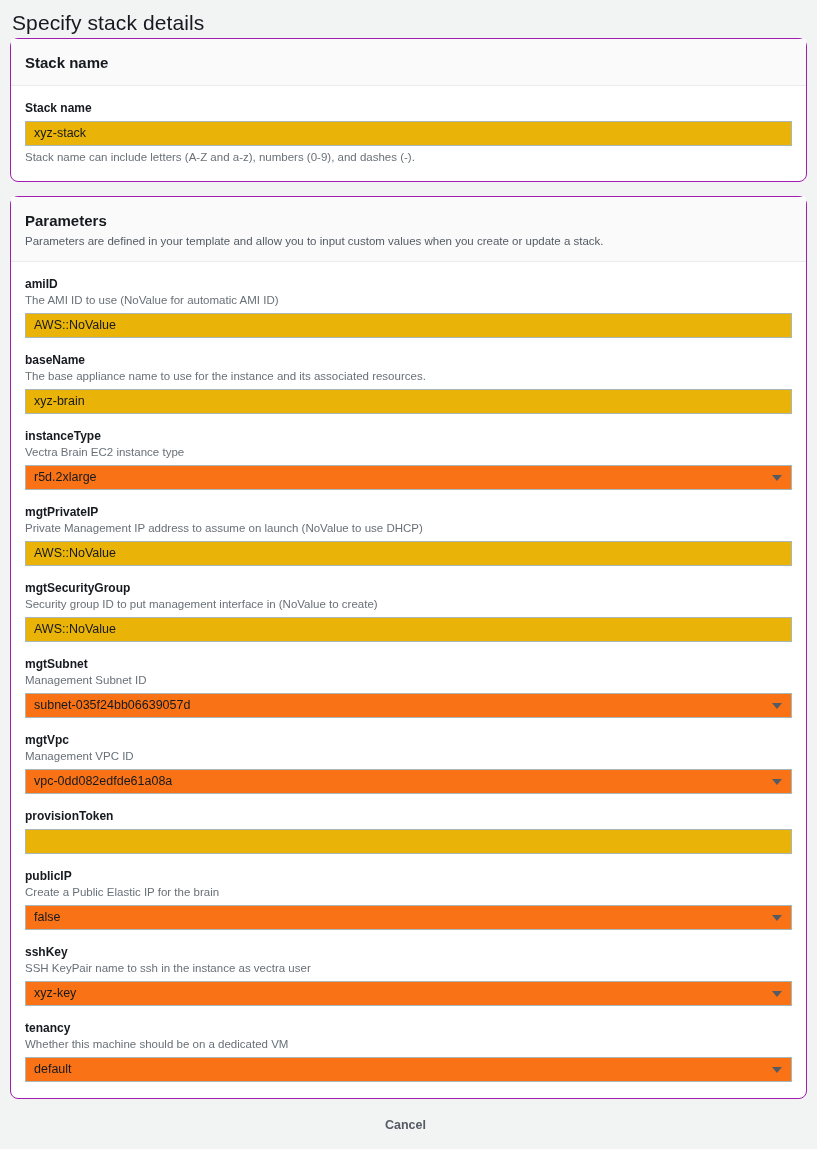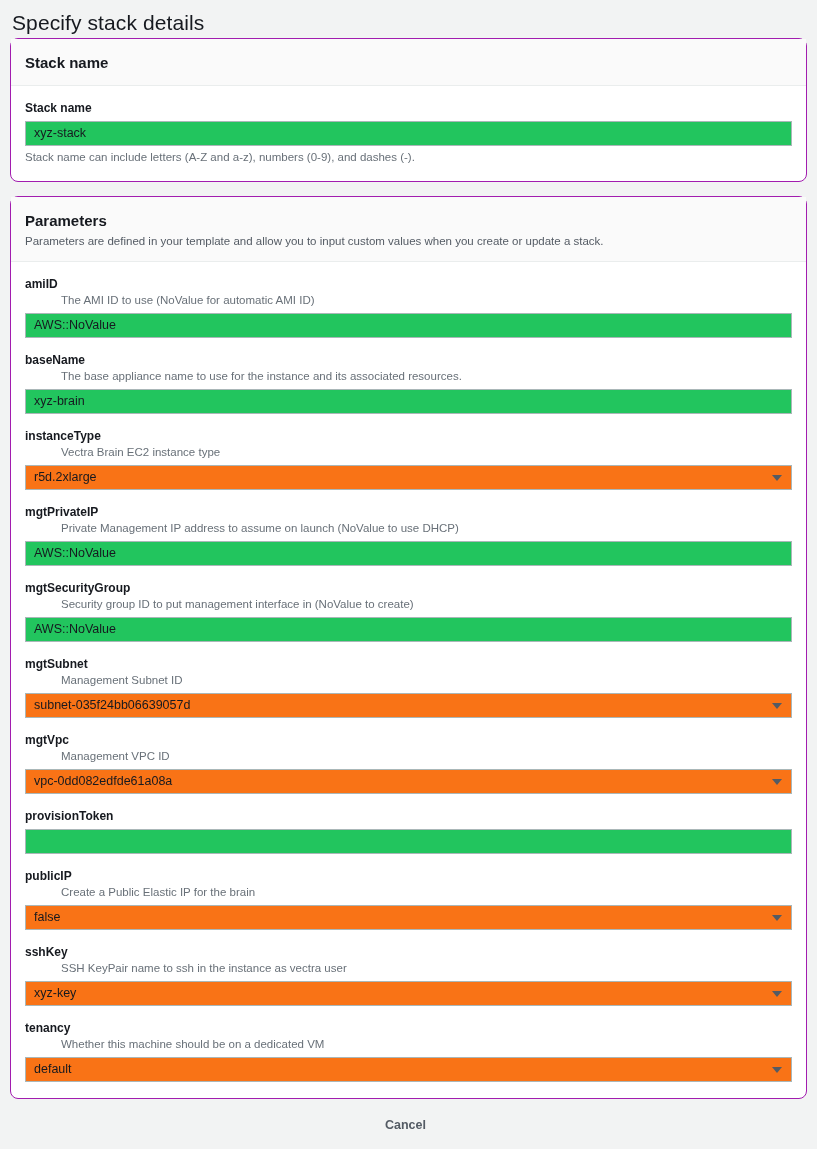--- a/index.html
+++ b/index.html
@@ -62,37 +62,36 @@
     color: #16191f;
     line-height: 16px;
     display: block;
   }
   .field-desc {
     font-size: 11.5px;
     color: #687078;
     line-height: 15px;
     display: block;
     margin-top: 1px;
-    margin-left: 36px;
   }
   .field-hint {
     font-size: 11.5px;
     color: #687078;
     line-height: 15px;
     display: block;
     margin-top: 4px;
   }
 
   .control-wrap { margin-top: 5px; position: relative; }
 
   .text-input {
     width: 767px;
     height: 25px;
     border: 1px solid #aab7b8;
-    background: #22c55e;
+    background: #eab308;
     font-family: "Liberation Sans", sans-serif;
     font-size: 12.5px;
     color: #16191f;
     padding: 0 8px;
     line-height: 25px;
     border-radius: 0;
     outline: none;
     display: block;
   }
 

